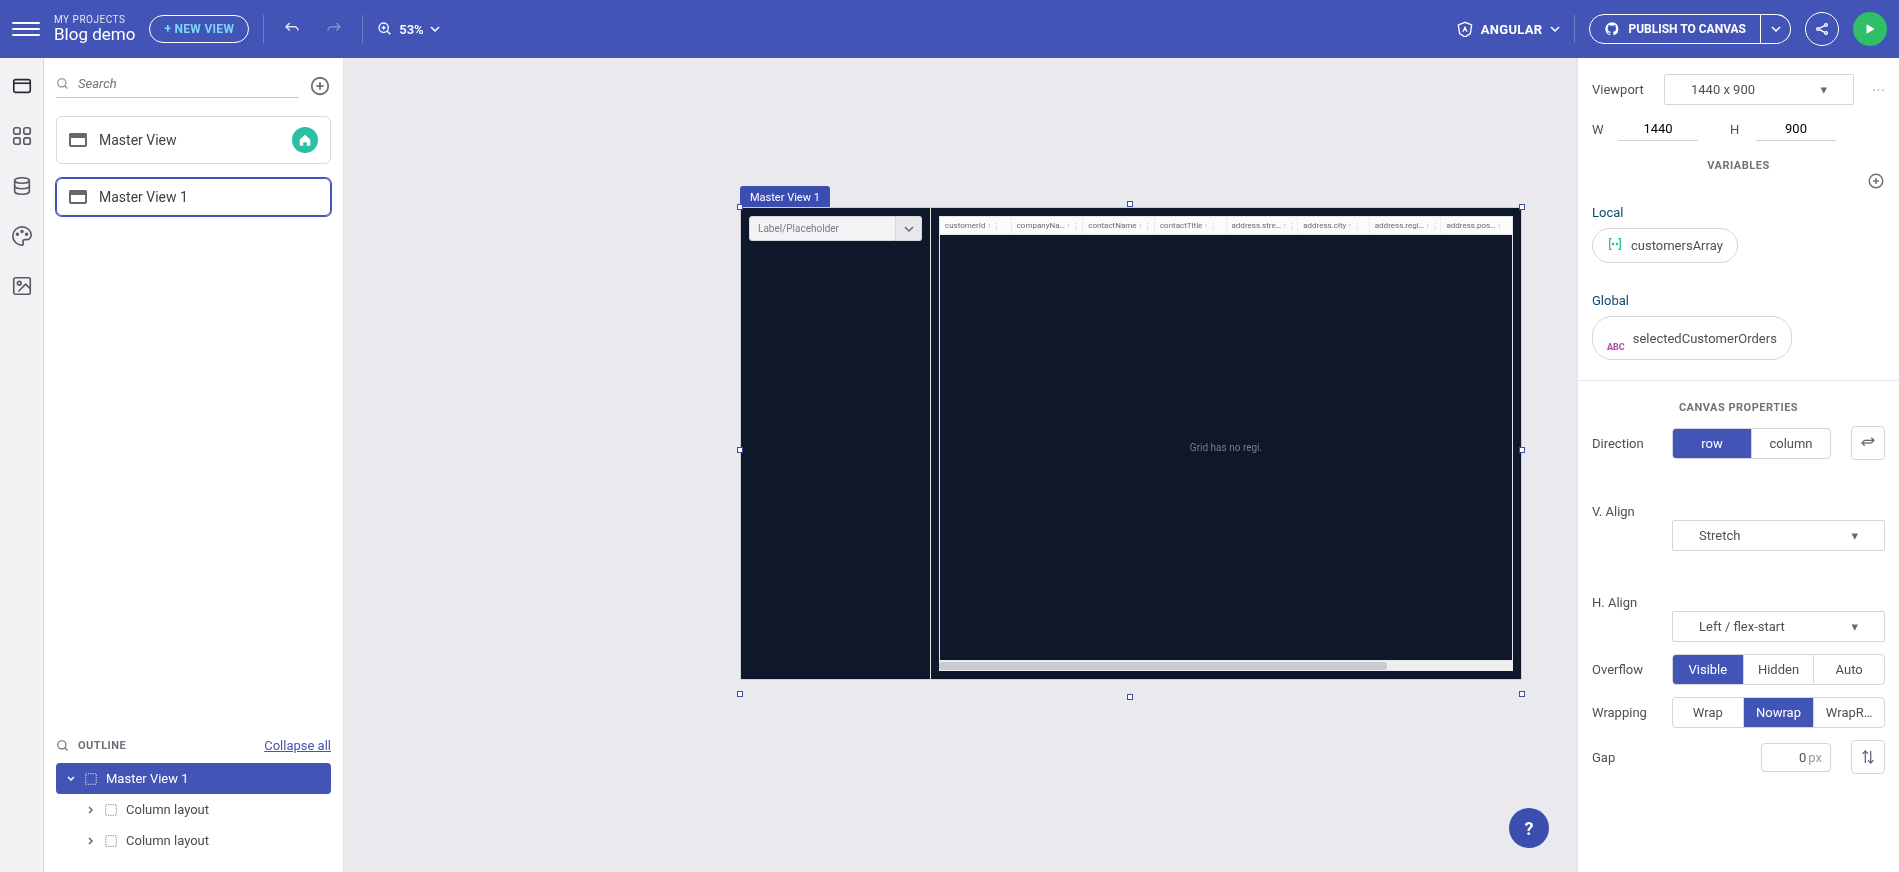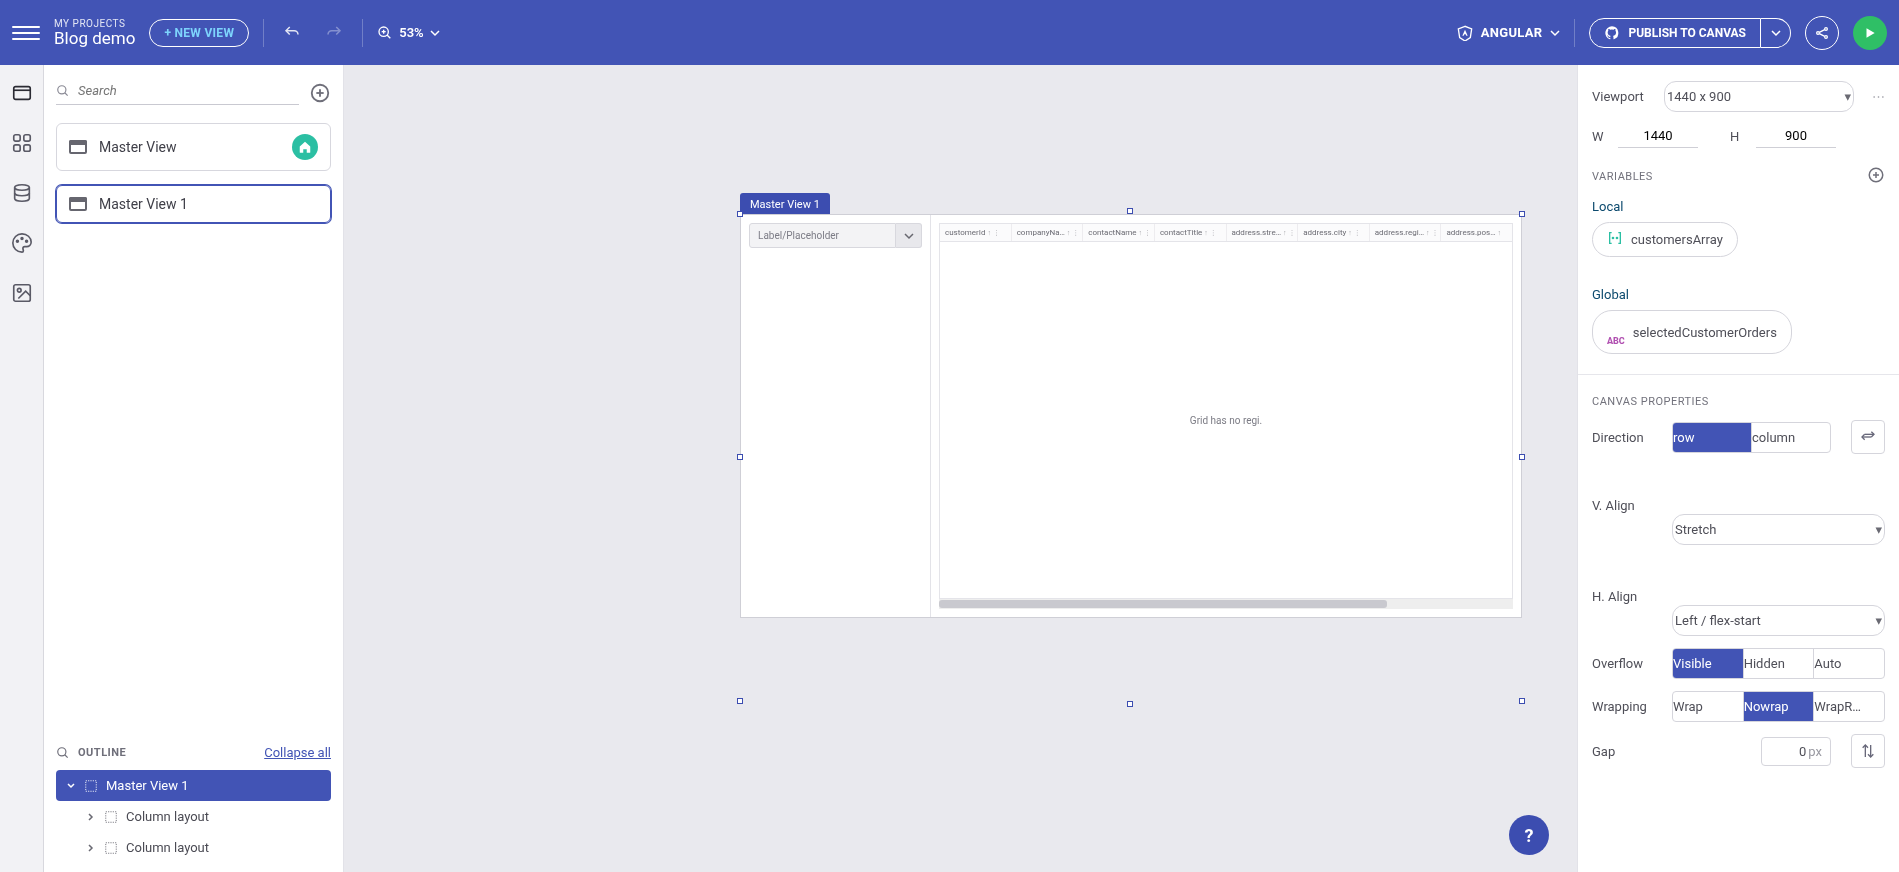--- a/index.html
+++ b/index.html
@@ -1,19 +1,19 @@
 <!DOCTYPE html>
 <html><head>
 <meta charset="utf-8">
 <style>
 * { box-sizing: border-box; margin: 0; padding: 0; font-family: -apple-system, BlinkMacSystemFont, "Segoe UI", Roboto, sans-serif; }
 html, body { width: 100%; height: 100%; overflow: hidden; background: #f5f5f7; }
 
 
-.topbar { height: 65px; background: #4254b5; color: #fff; display: flex; align-items: center; padding: 0 12px; gap: 14px; }
+.topbar { height: 58px; background: #4254b5; color: #fff; display: flex; align-items: center; padding: 0 12px; gap: 14px; }
 .hamburger { width: 28px; height: 28px; display: flex; flex-direction: column; justify-content: center; gap: 4px; cursor: pointer; }
 .hamburger span { height: 2px; background: #fff; border-radius: 1px; }
 .project-block { display: flex; flex-direction: column; line-height: 1.1; }
 .project-block .lbl { font-size: 10px; letter-spacing: .5px; opacity: .85; }
 .project-block .name { font-size: 17px; }
 .btn-outline { border: 1.5px solid #fff; border-radius: 20px; padding: 6px 14px; font-size: 12px; font-weight: 700; letter-spacing: .3px; background: transparent; color: #7dd3fc; cursor: pointer; }
 .vdiv { width: 1px; height: 28px; background: rgba(255,255,255,.25); }
 .icon-btn { width: 28px; height: 28px; display: flex; align-items: center; justify-content: center; cursor: pointer; opacity: .85; }
 .icon-btn svg { width: 18px; height: 18px; }
 .disabled { opacity: .35; }
@@ -53,53 +53,53 @@
 .outline-tree { font-size: 13px; }
 .tree-row { display: flex; align-items: center; gap: 8px; padding: 8px 10px; border-radius: 4px; cursor: pointer; color: #4b4b54; }
 .tree-row.sel { background: #4254b5; color: #fff; }
 .tree-row .chev { width: 10px; }
 .tree-row.child { padding-left: 30px; }
 .gridic { display: inline-flex; }
 
 
 .canvas-area { flex: 1; position: relative; overflow: hidden; background: #e9e9ee; }
 .frame-label { position: absolute; left: 396px; top: 128px; background: #3c4db0; color: #fff; font-size: 11px; padding: 5px 10px; border-radius: 3px 3px 0 0; }
-.frame { position: absolute; left: 396px; top: 149px; width: 782px; height: 404px; background: #ffffff; border: 1px solid #cfcfd6; display: flex; }
+.frame { position: absolute; left: 396px; top: 149px; width: 782px; height: 473px; background: #0f172a; border: 1px solid #cfcfd6; display: flex; }
 .frame-left { width: 190px; border-right: 1px solid #e3e3e8; padding: 8px; }
 .combo { display: flex; }
 .combo-in { flex: 1; background: #f3f3f5; border: 1px solid #d8d8de; border-radius: 3px 0 0 3px; padding: 6px 8px; font-size: 10px; color: #7c7c86; }
 .combo-btn { width: 26px; background: #e8e8ec; border: 1px solid #d8d8de; border-left: none; border-radius: 0 3px 3px 0; display: flex; align-items: center; justify-content: center; color: #67676f; }
 .frame-right { flex: 1; display: flex; flex-direction: column; padding: 8px; }
 .grid-head { display: flex; border: 1px solid #e4e4e9; background: #fbfbfc; }
 .gh-cell { flex: 1; font-size: 8px; color: #6b6b73; padding: 4px 5px; display: flex; align-items: center; gap: 2px; border-right: 1px solid #edecef; white-space: nowrap; overflow: hidden; }
 .gh-cell:last-child { border-right: none; }
 .gh-cell .arr { font-size: 7px; opacity: .6; }
 .grid-body { flex: 1; border: 1px solid #e4e4e9; border-top: none; display: flex; align-items: center; justify-content: center; font-size: 10px; color: #7b7b84; }
 .grid-scroll { height: 10px; background: #eee; position: relative; }
 .grid-scroll .thumb { position: absolute; left: 0; width: 78%; top: 1px; bottom: 1px; background: #c9c9cf; border-radius: 3px; }
 .sel-handle { position: absolute; width: 6px; height: 6px; background: #fff; border: 1px solid #3c4db0; }
 .help-fab { position: absolute; right: 28px; bottom: 24px; width: 40px; height: 40px; background: #3c4db0; color: #fff; border-radius: 50%; display: flex; align-items: center; justify-content: center; font-size: 18px; font-weight: 700; cursor: pointer; }
 
 
 .rightpanel { width: 322px; background: #fff; border-left: 1px solid #e2e2e8; padding: 16px 14px; overflow-y: auto; font-size: 13px; color: #4f4f58; }
 .rp-row { display: flex; align-items: center; gap: 12px; margin-bottom: 12px; }
 .rp-row > label { width: 60px; font-size: 13px; }
-.select { flex: 1; border: 1px solid #d5d5dc; border-radius: 12px; padding: 7px 2px; display: flex; align-items: center; cursor: pointer; }
+.select { flex: 1; border: 1px solid #d5d5dc; border-radius: 2px; padding: 7px 26px; display: flex; align-items: center; cursor: pointer; }
 .select .chev { margin-left: auto; color: #6a6a73; }
 .num-in { width: 80px; border: none; border-bottom: 1px solid #cfcfd6; text-align: center; padding: 4px 0; font-size: 13px; }
 .rp-dots { color: #a3a3ab; cursor: pointer; margin-left: 6px; }
-.sec-title { font-size: 11px; font-weight: 400; color: #72727c; letter-spacing: .5px; margin: 18px 0 12px; display: flex; align-items: center; }
+.sec-title { font-size: 11px; font-weight: 700; color: #72727c; letter-spacing: .5px; margin: 18px 0 12px; display: flex; align-items: center; flex-direction: column; }
 .sec-title .addbtn { margin-left: auto; color: #6f6f7a; cursor: pointer; }
 .var-sub { font-size: 13px; color: #0c4a6e; margin: 6px 0 8px; }
 .chip { display: inline-flex; align-items: center; gap: 8px; border: 1px solid #d5d5dc; border-radius: 20px; padding: 7px 14px; cursor: pointer; }
 .chip .ic { color: #2bbfa3; }
 .chip .ic.abc { color: #b04fb0; font-size: 9px; font-weight: 800; margin-top: 18px; }
 .divider { border-top: 1px solid #e6e6eb; margin: 20px -14px; }
 .btn-group { display: flex; border: 1px solid #d5d5dc; border-radius: 4px; overflow: hidden; }
-.btn-group .seg { flex: 1; padding: 7px 0; font-size: 13px; cursor: pointer; border-right: 1px solid #d5d5dc; color: #4f4f58; }
+.btn-group .seg { flex: 1; padding: 7px 0; text-align: center; font-size: 13px; cursor: pointer; border-right: 1px solid #d5d5dc; color: #4f4f58; }
 .btn-group .seg:last-child { border-right: none; }
 .btn-group .seg.active { background: #4254b5; color: #fff; }
 .sq-btn { width: 34px; height: 34px; border: 1px solid #d5d5dc; border-radius: 4px; display: flex; align-items: center; justify-content: center; color: #68687a; cursor: pointer; margin-left: 8px; }
 .gap-in { width: 70px; border: 1px solid #d5d5dc; border-radius: 4px; padding: 6px 8px; text-align: right; margin-left: auto; }
 .gap-in .u { color: #9a9aa2; margin-left: 2px; }
 .prop-row { display: flex; align-items: center; margin-bottom: 12px; gap: 12px; }
 .prop-row > label { width: 68px; }
 .prop-row .btn-group { flex: 1; }
 .prop-row .select { flex: 1; margin-top: 48px; }
 </style>

